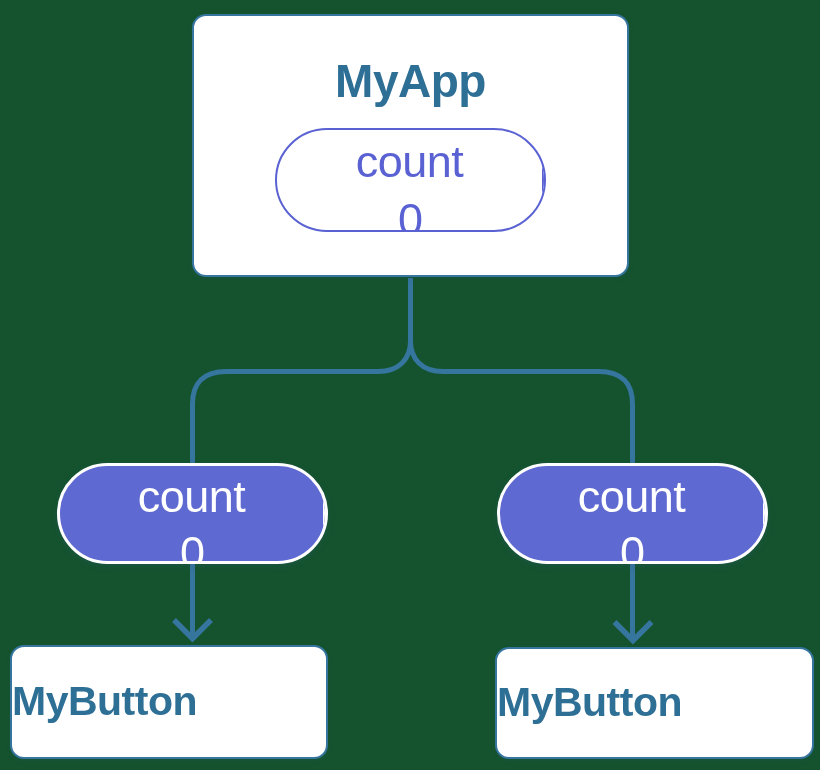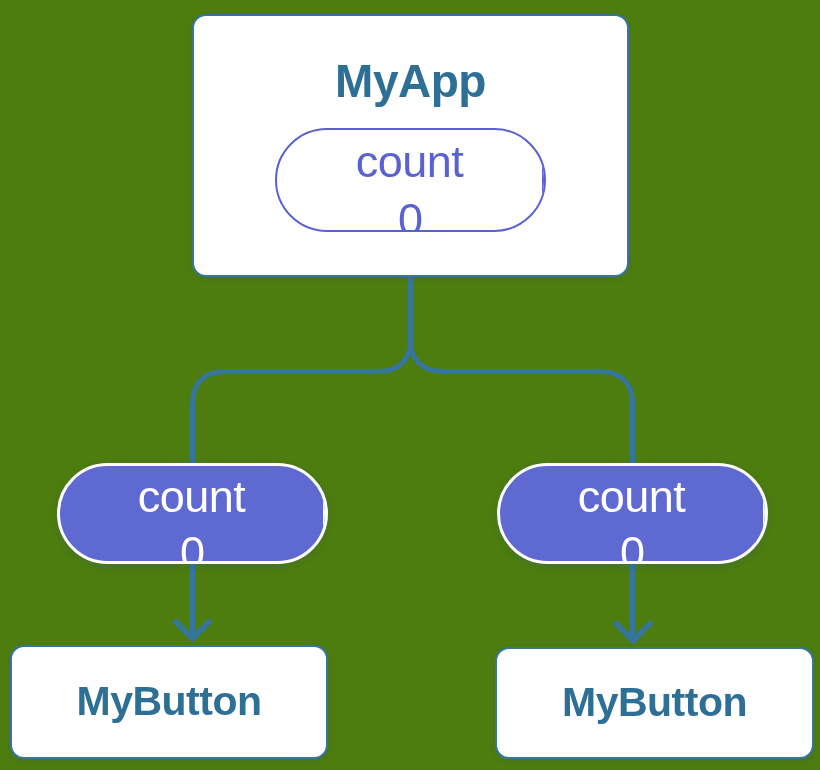--- a/index.html
+++ b/index.html
@@ -12,21 +12,21 @@
   html,body{
     margin:0;
     padding:0;
     background:#fff;
     font-family:"Liberation Sans", sans-serif;
   }
   .canvas{
     position:relative;
     width:820px;
     height:770px;
-    background:#4d7c0f;
+    background:#14532d;
     overflow:hidden;
   }
   svg.connectors{
     position:absolute;
     left:0; top:0;
     width:820px; height:770px;
     z-index:0;
   }
   .card{
     position:absolute;
@@ -102,21 +102,20 @@
     display:flex;
     align-items:center;
     justify-content:center;
     font-size:45px;
   }
   .pill-left{ left:57px; top:463px; }
   .pill-right{ left:497px; top:463px; }
   .button-card{
     display:flex;
     align-items:center;
-    justify-content:center;
   }
   .button-card .card-title{
     margin-top:0;
     font-size:41px;
   }
   .button-left{ left:10px; top:645px; width:318px; height:114px; }
   .button-right{ left:495px; top:647px; width:319px; height:112px; }
 </style>
 </head>
 <body>

